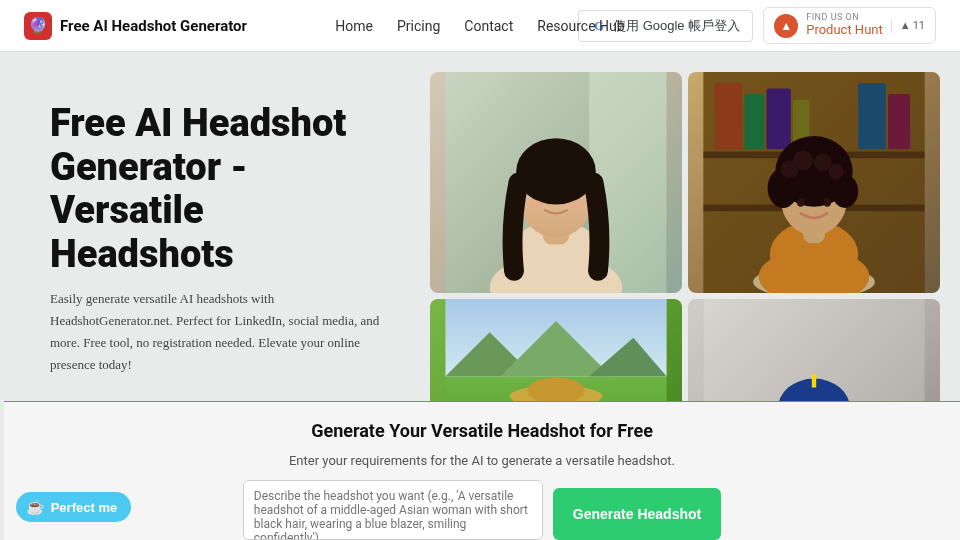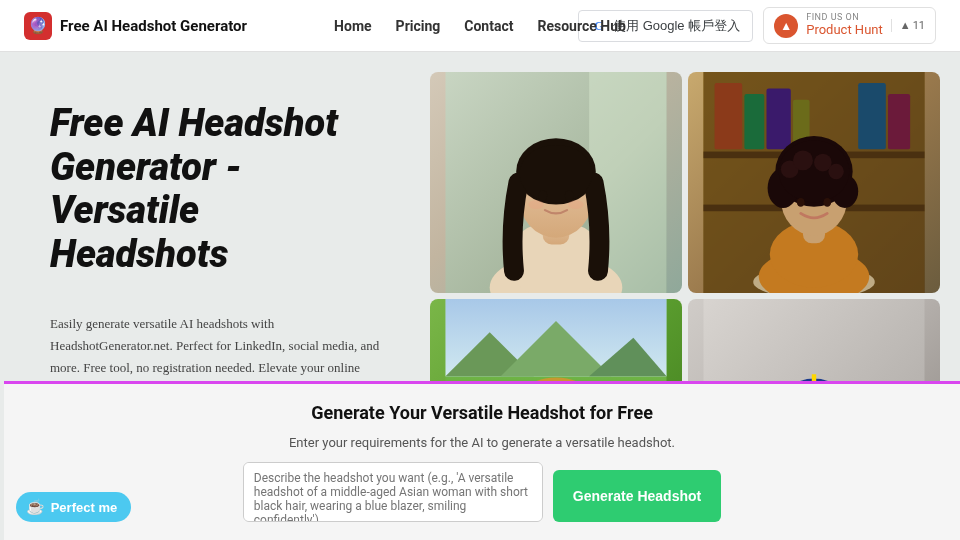--- a/index.html
+++ b/index.html
@@ -45,21 +45,20 @@
     }
     .nav-links {
       display: flex;
       align-items: center;
       gap: 24px;
       margin-left: auto;
       margin-right: auto;
       position: absolute;
       left: 50%;
       transform: translateX(-50%);
-      font-weight: bold;
     }
     .nav-links a {
       text-decoration: none;
       color: #333;
       font-size: 14px;
     }
     .nav-right {
       display: flex;
       align-items: center;
       gap: 10px;
@@ -149,22 +148,21 @@
       padding: 50px 40px 30px 50px;
       display: flex;
       flex-direction: column;
       justify-content: flex-start;
     }
     .hero-title {
       font-size: 38px;
       font-weight: 900;
       color: #111;
       line-height: 1.15;
-      margin-bottom: 36px;
-      font-style: italic;
+      margin-bottom: 11px;
     }
     .hero-desc {
       font-size: 13px;
       color: #444;
       line-height: 1.7;
       max-width: 340px;
       font-family: Liberation Serif, serif;
     }
 
     
@@ -186,23 +184,23 @@
       height: 100%;
     }
 
     
     .bottom-section {
       position: absolute;
       bottom: 0;
       left: 4px;
       right: 0;
       background: #f5f5f5;
-      padding: 18px 20px 18px;
+      padding: 18px 20px 0;
       text-align: center;
-      border-top: 3px solid #d946ef;
+      border-top: 1px solid #d946ef;
     }
     .bottom-title {
       font-size: 18px;
       font-weight: 700;
       color: #111;
       margin-bottom: 6px;
     }
     .bottom-sub {
       font-size: 13px;
       color: #555;

